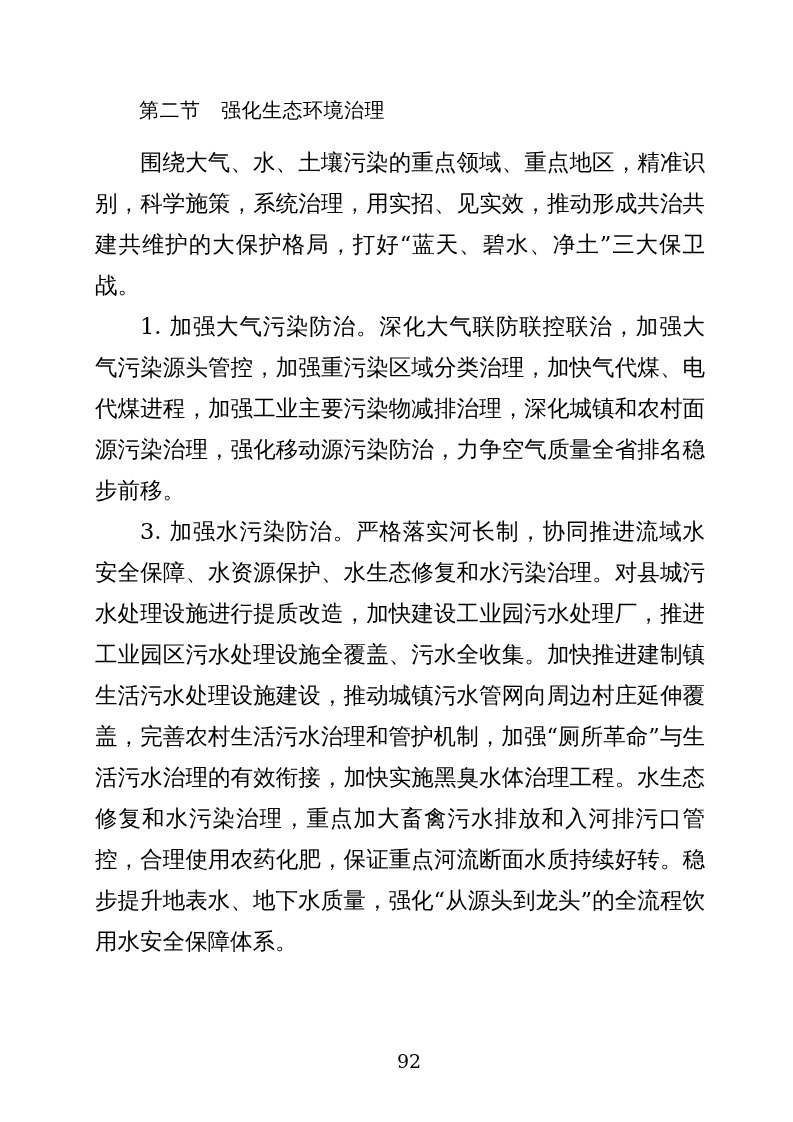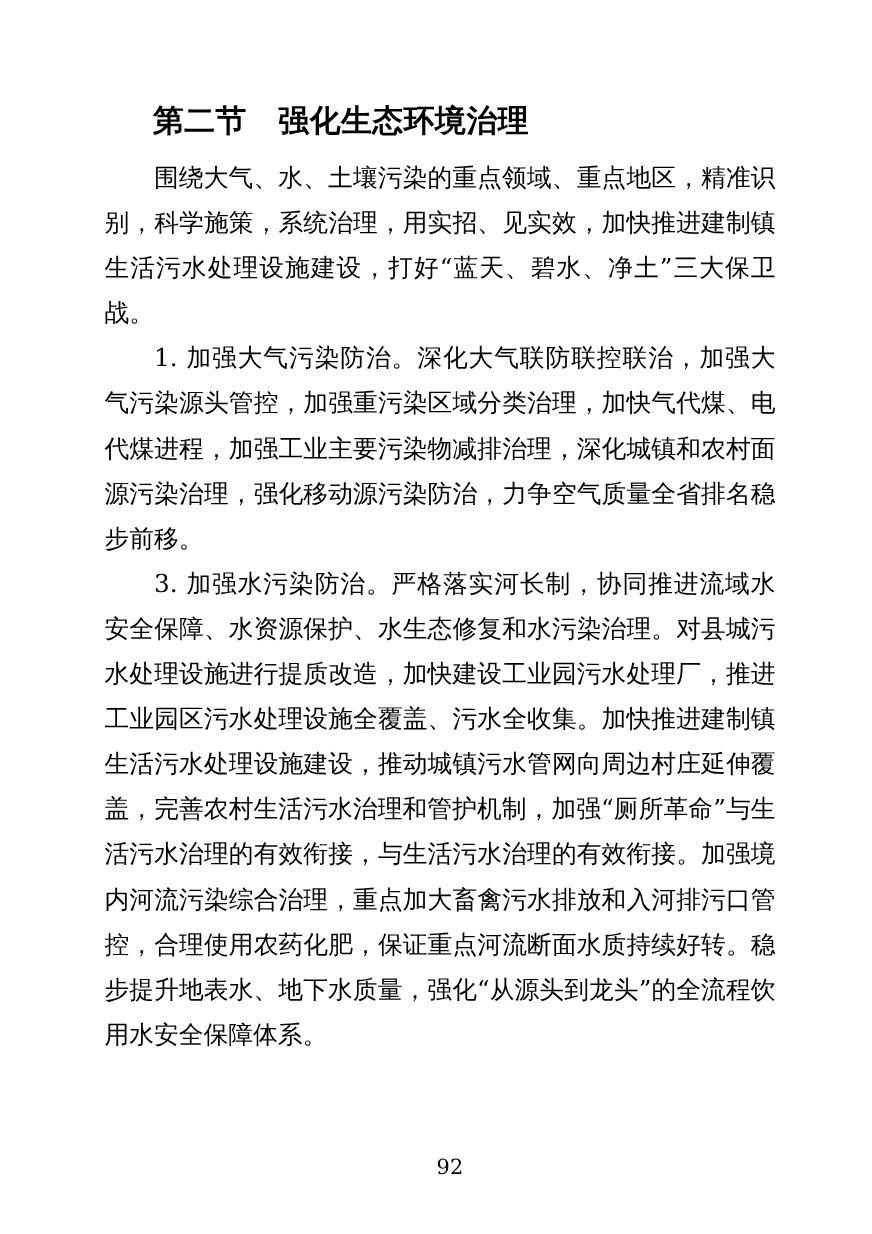--- a/index.html
+++ b/index.html
@@ -17,22 +17,22 @@
     box-sizing: border-box;
   }
   .content {
     position: absolute;
     left: 95px;
     top: 90px;
     width: 610px;
   }
   .doc-heading {
     font-family: "DejaVu Serif", "Liberation Serif", serif;
-    font-weight: bold;
-    font-size: 28px;
+    font-weight: normal;
+    font-size: 20px;
     line-height: 40px;
     color: #000000;
     margin: 0 0 12px 0;
     padding-left: 44px;
     letter-spacing: 0.5px;
     white-space: pre;
   }
   .para {
     font-family: "DejaVu Serif", "Liberation Serif", serif;
     font-size: 22.5px;
@@ -63,22 +63,22 @@
   }
 </style>
 </head>
 <body>
 
 <div class="page">
   <div class="content">
 
     <h2 class="doc-heading">第二节　强化生态环境治理</h2>
 
-    <p class="para">围绕大气、水、土壤污染的重点领域、重点地区，精准识别，科学施策，系统治理，用实招、见实效，加快推进建制镇生活污水处理设施建设，打好“蓝天、碧水、净土”三大保卫战。</p>
+    <p class="para">围绕大气、水、土壤污染的重点领域、重点地区，精准识别，科学施策，系统治理，用实招、见实效，推动形成共治共建共维护的大保护格局，打好“蓝天、碧水、净土”三大保卫战。</p>
 
     <p class="para"><b>1. 加强大气污染防治。</b><span>深化大气联防联控联治，加强大气污染源头管控，加强重污染区域分类治理，加快气代煤、电代煤进程，加强工业主要污染物减排治理，深化城镇和农村面源污染治理，强化移动源污染防治，力争空气质量全省排名稳步前移。</span></p>
 
-    <p class="para"><b>3. 加强水污染防治。</b><span>严格落实河长制，协同推进流域水安全保障、水资源保护、水生态修复和水污染治理。对县城污水处理设施进行提质改造，加快建设工业园污水处理厂，推进工业园区污水处理设施全覆盖、污水全收集。加快推进建制镇生活污水处理设施建设，推动城镇污水管网向周边村庄延伸覆盖，完善农村生活污水治理和管护机制，加强“厕所革命”与生活污水治理的有效衔接，与生活污水治理的有效衔接。加强境内河流污染综合治理，重点加大畜禽污水排放和入河排污口管控，合理使用农药化肥，保证重点河流断面水质持续好转。稳步提升地表水、地下水质量，强化“从源头到龙头”的全流程饮用水安全保障体系。</span></p>
+    <p class="para"><b>3. 加强水污染防治。</b><span>严格落实河长制，协同推进流域水安全保障、水资源保护、水生态修复和水污染治理。对县城污水处理设施进行提质改造，加快建设工业园污水处理厂，推进工业园区污水处理设施全覆盖、污水全收集。加快推进建制镇生活污水处理设施建设，推动城镇污水管网向周边村庄延伸覆盖，完善农村生活污水治理和管护机制，加强“厕所革命”与生活污水治理的有效衔接，加快实施黑臭水体治理工程。水生态修复和水污染治理，重点加大畜禽污水排放和入河排污口管控，合理使用农药化肥，保证重点河流断面水质持续好转。稳步提升地表水、地下水质量，强化“从源头到龙头”的全流程饮用水安全保障体系。</span></p>
 
   </div>
 
   <div class="page-number">92</div>
 </div>
 
 </body></html>

